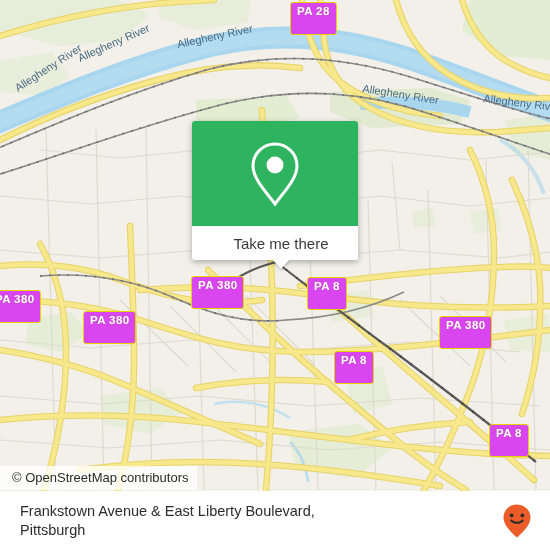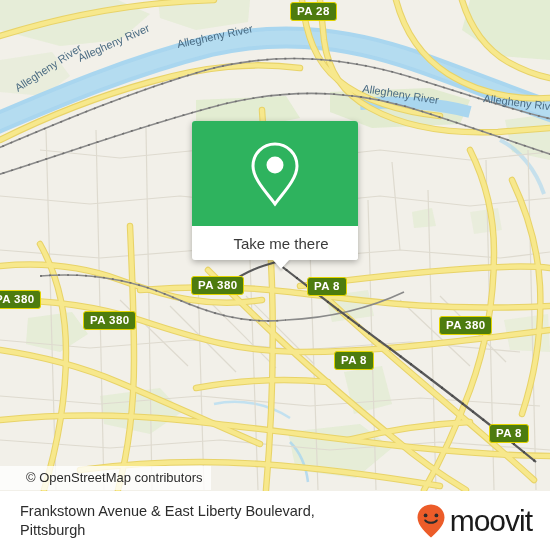--- a/index.html
+++ b/index.html
@@ -13,29 +13,29 @@
   
   #map-area{
     position:absolute;left:0;top:0;width:550px;height:491px;
     background:#f2f0e9;overflow:hidden;
   }
   #map-svg{position:absolute;left:0;top:0;}
 
   
   .shield{
     position:absolute;
-    background:#4d7c0f;
+    background:#d946ef;
     border:1.5px solid #e3d400;
     border-radius:3px;
     color:#ffffff;
     font-size:11.5px;
     font-weight:bold;
     font-family:"Liberation Sans", sans-serif;
     letter-spacing:.4px;
-    padding:1px 6px 2px 6px;
+    padding:1px 6px 16px 6px;
     line-height:14px;
     text-shadow:0 0 2px rgba(120,110,0,.25);
     white-space:nowrap;
     box-sizing:border-box;
   }
 
   
   .river-text{
     font-family:"Liberation Sans", sans-serif;
     font-size:11px;fill:#4a6b82;font-weight:normal;
@@ -74,21 +74,21 @@
     border-left:9px solid transparent;
     border-right:9px solid transparent;
     border-top:10px solid #ffffff;
     filter:drop-shadow(0 2px 1px rgba(0,0,0,.18));
   }
 
   
   #attrib{
     position:absolute;left:0;top:466px;
     background:rgba(255,255,255,.78);
-    padding:4px 8px 5px 26px;
+    padding:4px 8px 5px 12px;
     font-size:13px;color:#2b2b2b;
     font-family:"Liberation Sans", sans-serif;
     white-space:nowrap;
   }
 
   
   #bottom-bar{
     position:absolute;left:0;top:491px;width:550px;height:59px;
     background:#ffffff;
     display:flex;align-items:center;justify-content:space-between;
@@ -285,17 +285,16 @@
 
   <div id="bottom-bar">
     <div id="place-title">Frankstown Avenue &amp; East Liberty Boulevard, Pittsburgh</div>
     <div id="brand">
       <svg width="30" height="36" viewBox="0 0 30 36">
         <path d="M15,1.5 C7.3,1.5 1.5,7.3 1.5,14.6 C1.5,23 11,31 15,34.5 C19,31 28.5,23 28.5,14.6 C28.5,7.3 22.7,1.5 15,1.5 Z" fill="#ec5c29"></path>
         <circle cx="9.6" cy="12.4" r="1.9" fill="#2b2b2b"></circle>
         <circle cx="20.4" cy="12.4" r="1.9" fill="#2b2b2b"></circle>
         <path d="M9.2,17.4 C11.4,20.6 18.6,20.6 20.8,17.4" fill="none" stroke="#2b2b2b" stroke-width="1.9" stroke-linecap="round"></path>
       </svg>
-      <span id="brand-word">moovit</span>
     </div>
   </div>
 
 </div>
 
 </body></html>

